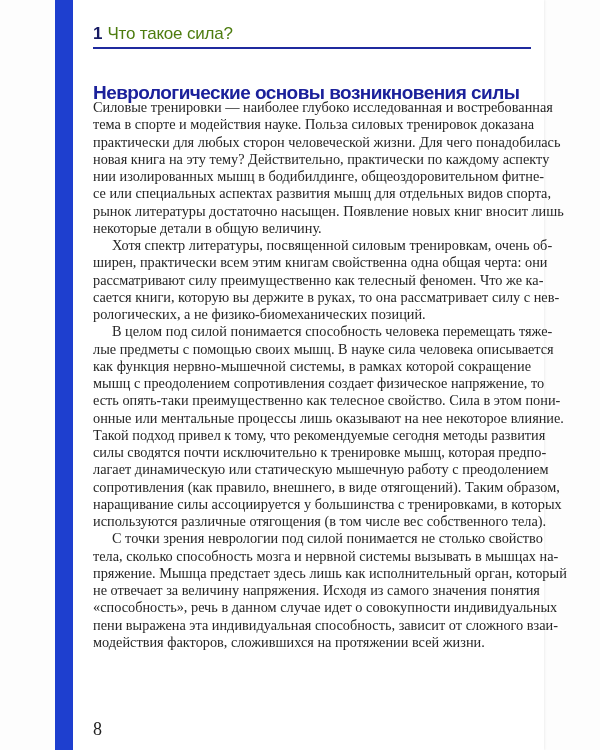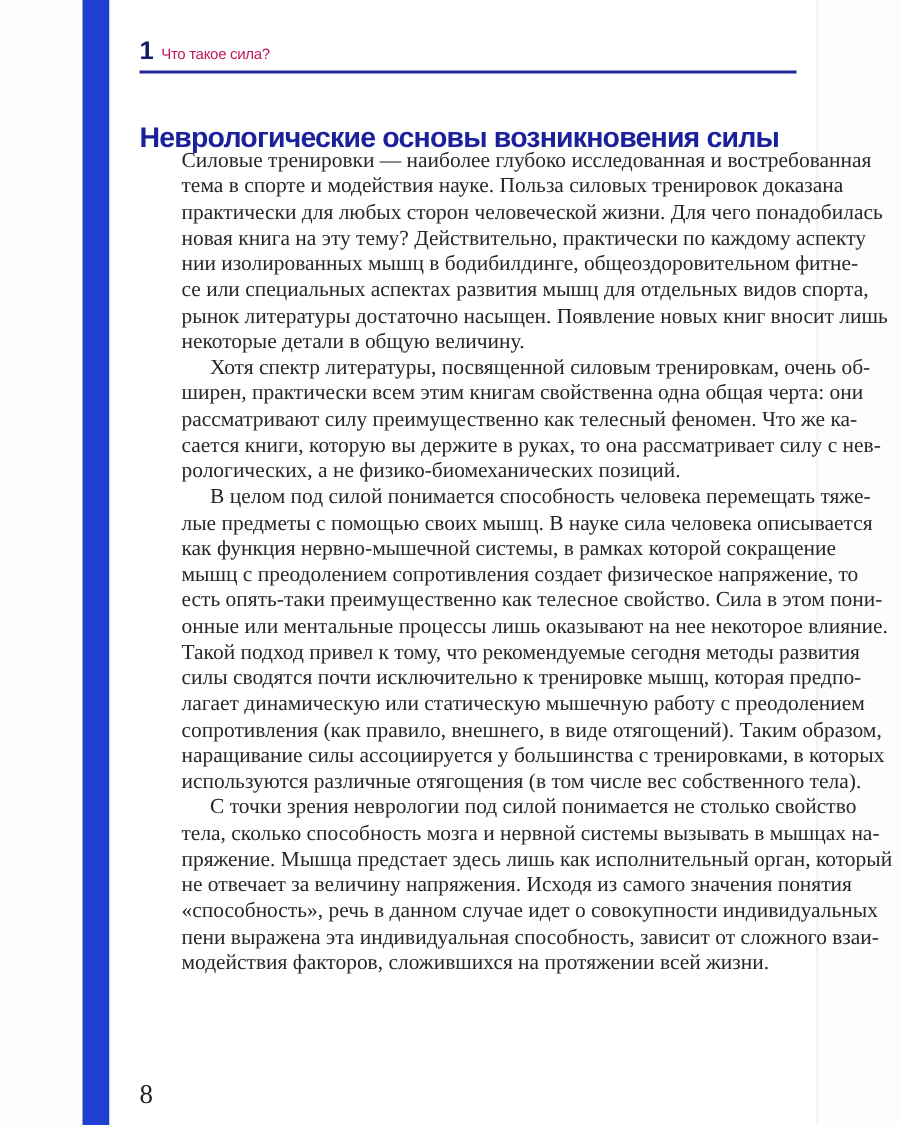--- a/index.html
+++ b/index.html
@@ -17,38 +17,38 @@
     position: absolute; left: 73px; top: 0; width: 471px; height: 750px;
     background: #ffffff;
     box-shadow: 1px 0 2px rgba(0,0,0,0.06);
   }
   .running-head {
     position: absolute; left: 20px; top: 24px; width: 438px; height: 20px;
     display: flex; align-items: baseline;
     font-family: "Liberation Sans", sans-serif;
   }
   .chapter-num { font-weight: bold; font-size: 17px; color: #161a63; margin-right: 5px; }
-  .chapter-title { font-size: 10px; color: #be185d; letter-spacing: -0.2px; }
+  .chapter-title { font-size: 17px; color: #4d7c0f; letter-spacing: -0.2px; }
   .head-rule {
     position: absolute; left: 20px; top: 47px; width: 438px; height: 2px;
     background: #1f2a9e;
   }
   .section-title {
     position: absolute; left: 20px; top: 81px; width: 460px;
     font-family: Liberation Sans, sans-serif; font-weight: bold;
     font-size: 19px; color: #1b219b; letter-spacing: -0.55px; white-space: nowrap;
     line-height: 24px;
   }
   .body-text {
     position: absolute; left: 20px; top: 99px; width: 438px;
     font-size: 14.3px; color: #262626; line-height: 17.26px;
   }
   .line {
     height: 17.26px; white-space: nowrap; overflow: visible;
-    text-align: justify; text-align-last: justify; margin-left: 28px;
+    text-align: justify; text-align-last: justify;
   }
   .line.last { text-align-last: left; }
   .line.indent { text-indent: 19px; }
   .page-number {
     position: absolute; left: 20px; top: 719px;
     font-size: 18px; color: #222;
   }
 </style>
 </head>
 <body>

